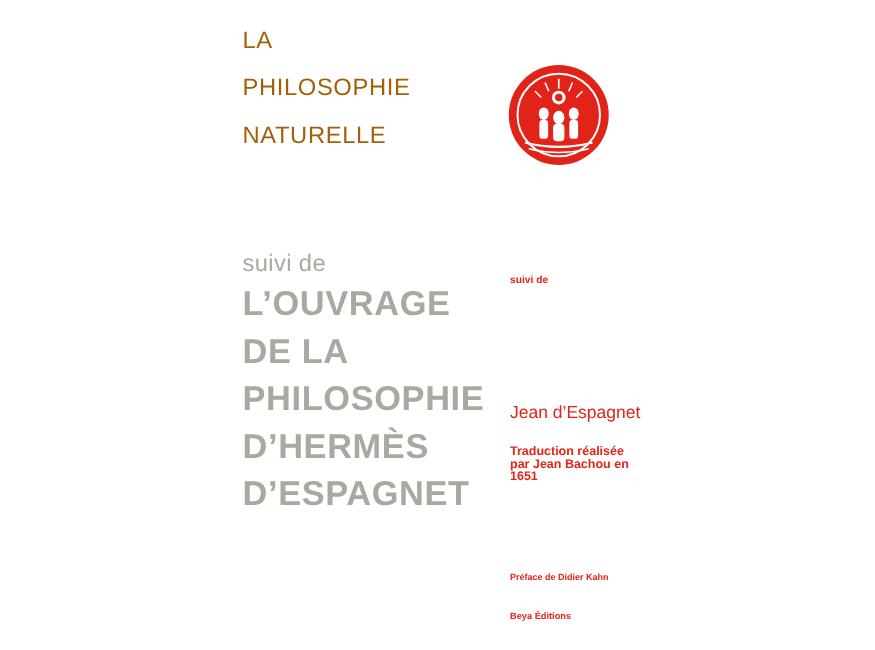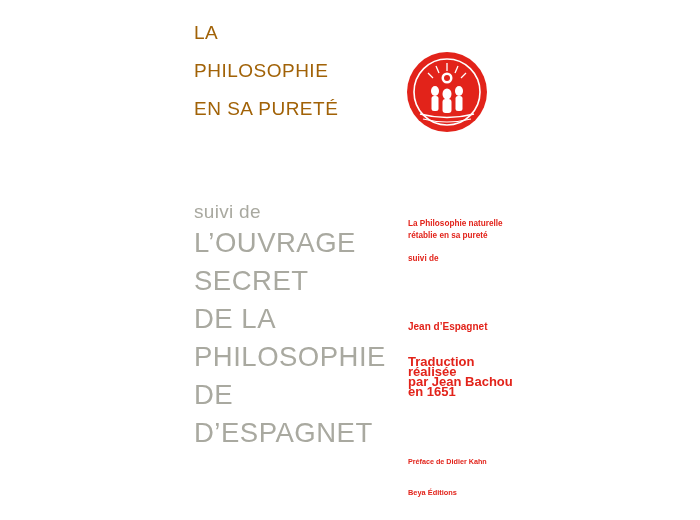--- a/index.html
+++ b/index.html
@@ -61,20 +61,21 @@
     top: 224px;
     width: 316px;
     color: #a9a9a0;
     font-size: 27.5px;
     line-height: 38px;
     letter-spacing: 0.5px;
   }
   .second-title .ln {
     display: block;
     white-space: nowrap;
+    font-weight: bold;
   }
 
   
   .emblem {
     position: absolute;
     left: 220px;
     top: 51px;
     width: 82px;
     height: 82px;
   }
@@ -91,29 +92,29 @@
   }
   .red-block .grp { margin-bottom: 12px; }
   .red-block .line { display: block; white-space: nowrap; }
   .red-block .bold { font-weight: bold; }
 
   .author {
     position: absolute;
     left: 222px;
     top: 321px;
     color: #e2231a;
+    font-size: 14px;
+    font-weight: normal;
+  }
+  .translation {
+    position: absolute;
+    left: 222px;
+    top: 357px;
+    color: #e2231a;
     font-size: 10px;
-    font-weight: bold;
-  }
-  .translation {
-    position: absolute;
-    left: 222px;
-    top: 357px;
-    color: #e2231a;
-    font-size: 13px;
     line-height: 10px;
     font-weight: bold;
   }
   .preface {
     position: absolute;
     left: 222px;
     top: 429px;
     color: #e2231a;
     font-size: 7.2px;
     font-weight: bold;
@@ -130,31 +131,30 @@
 </style>
 </head>
 <body>
 
 <div class="page">
   <div class="cover">
 
     <div class="main-title">
       <span class="ln">LA</span>
       <span class="ln">PHILOSOPHIE</span>
-      <span class="ln">EN SA PURETÉ</span>
+      <span class="ln">NATURELLE</span>
     </div>
 
     <div class="suivi">suivi de</div>
 
     <div class="second-title">
       <span class="ln">L’OUVRAGE</span>
-      <span class="ln">SECRET</span>
       <span class="ln">DE LA</span>
       <span class="ln">PHILOSOPHIE</span>
-      <span class="ln">DE</span>
+      <span class="ln">D’HERMÈS</span>
       <span class="ln">D’ESPAGNET</span>
     </div>
 
     <div class="emblem">
       <svg width="82" height="82" viewBox="0 0 82 82" xmlns="http://www.w3.org/2000/svg">
         <circle cx="41" cy="41" r="40" fill="#e2231a"></circle>
 
         <path d="M8 41 a33 33 0 0 1 66 0 z" fill="#e2231a"></path>
         <circle cx="41" cy="41" r="33" fill="none" stroke="#ffffff" stroke-width="1.6"></circle>
 
@@ -178,24 +178,20 @@
           <rect x="36.5" y="48" width="9" height="14" rx="3"></rect>
         </g>
 
         <path d="M14 63 q27 7 54 0" fill="none" stroke="#ffffff" stroke-width="1.6"></path>
         <path d="M17 68 q24 6 48 0" fill="none" stroke="#ffffff" stroke-width="1.1"></path>
       </svg>
     </div>
 
     <div class="red-block">
       <div class="grp">
-        <span class="line bold">La Philosophie naturelle</span>
-        <span class="line bold">rétablie en sa pureté</span>
-      </div>
-      <div class="grp">
         <span class="line bold">suivi de</span>
       </div>
     </div>
 
     <div class="author">Jean d’Espagnet</div>
 
     <div class="translation">
       <span class="line">Traduction réalisée</span><br>
       <span class="line">par Jean Bachou en 1651</span>
     </div>

